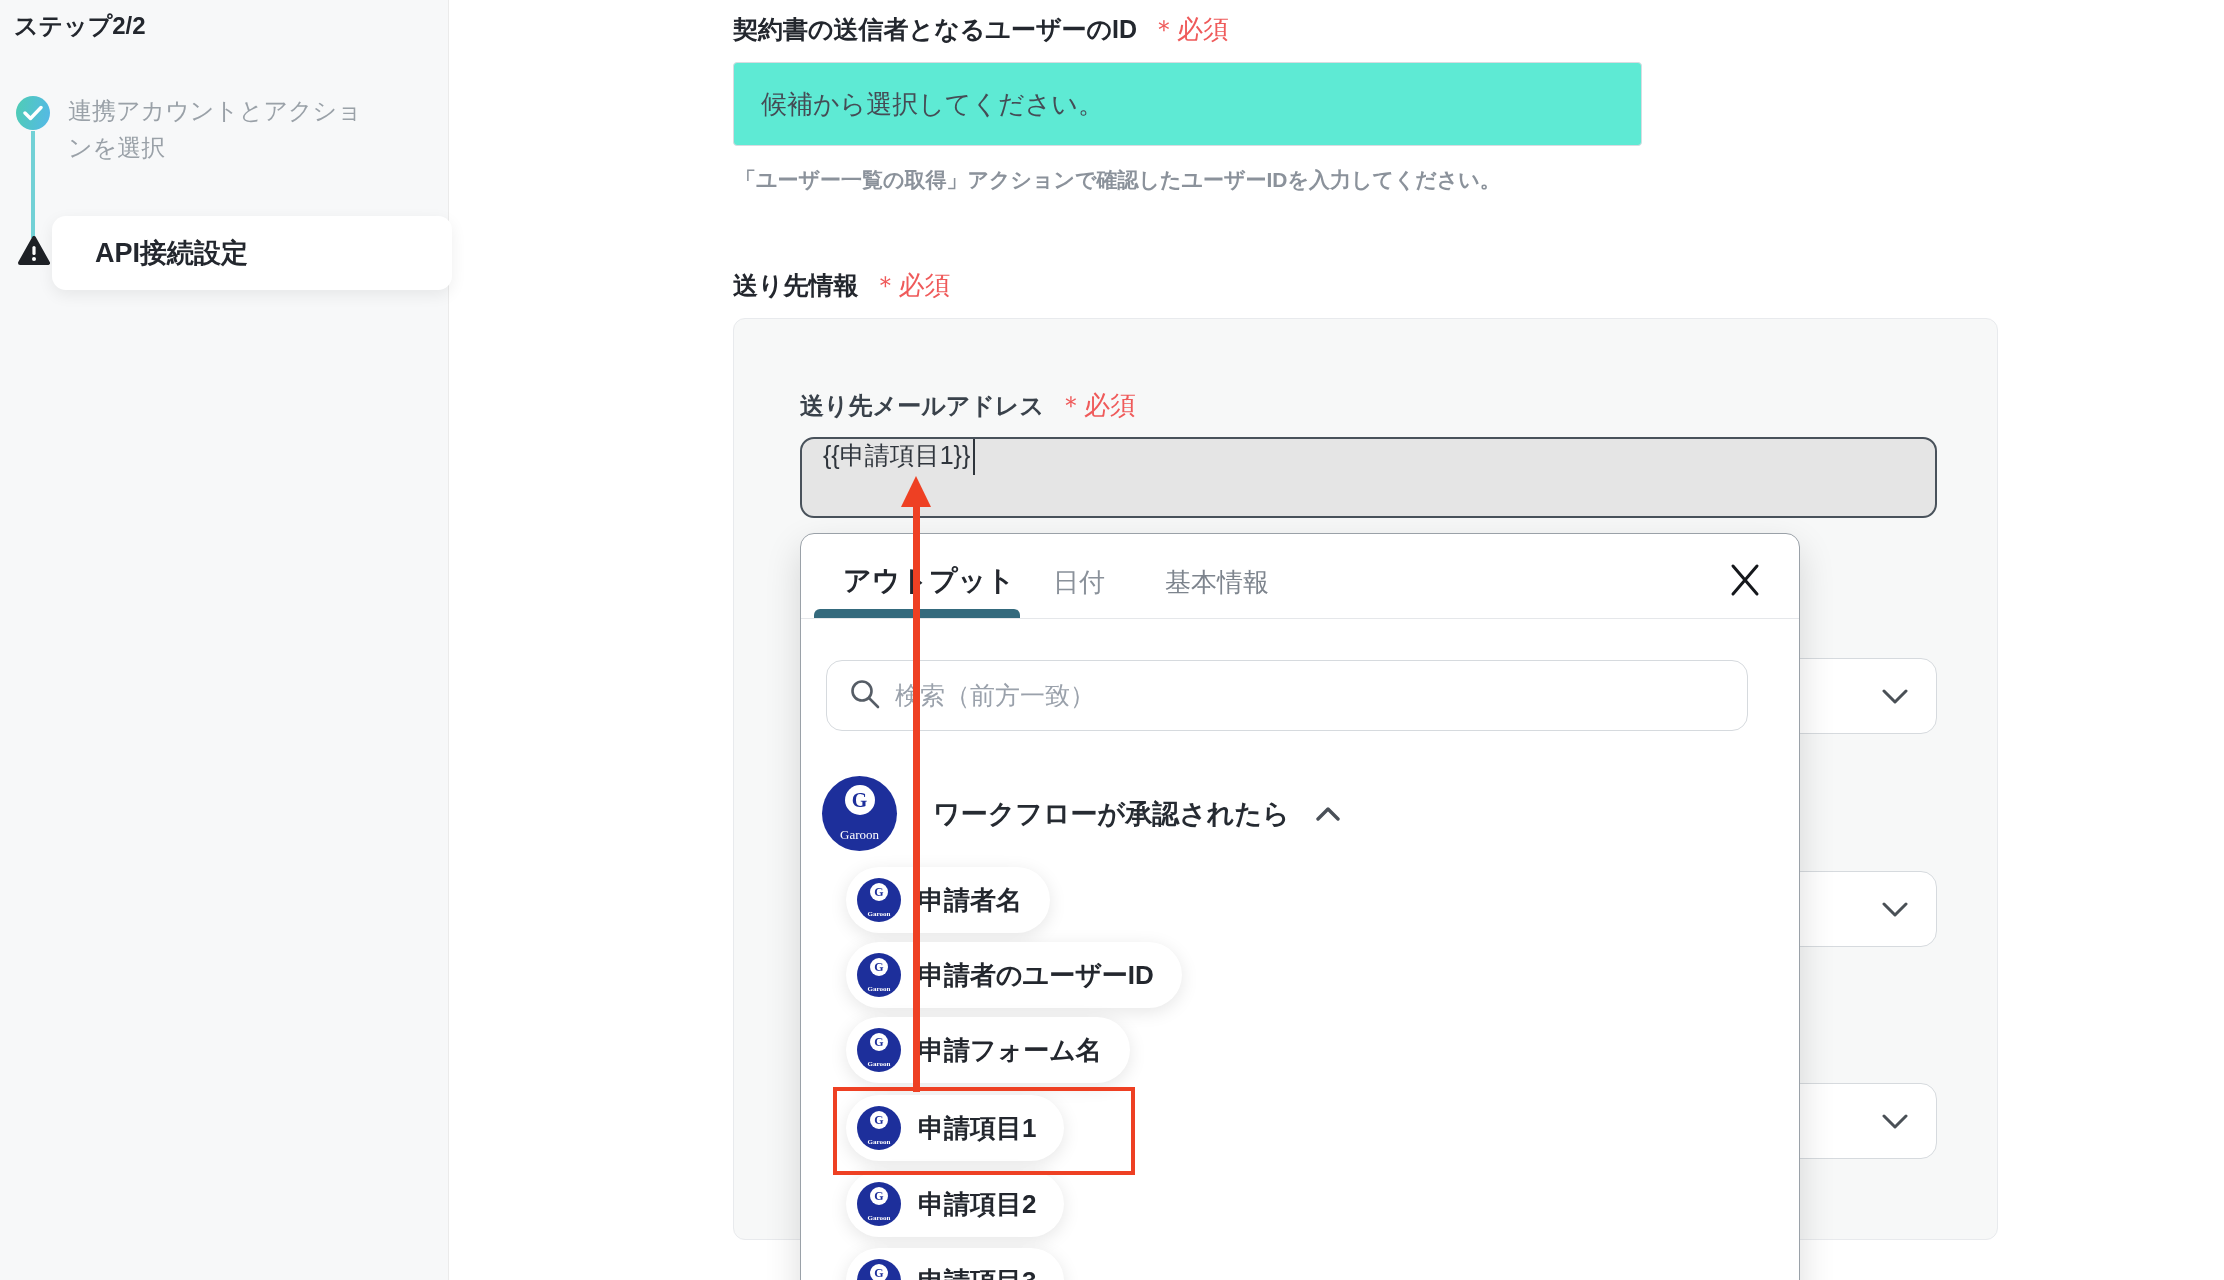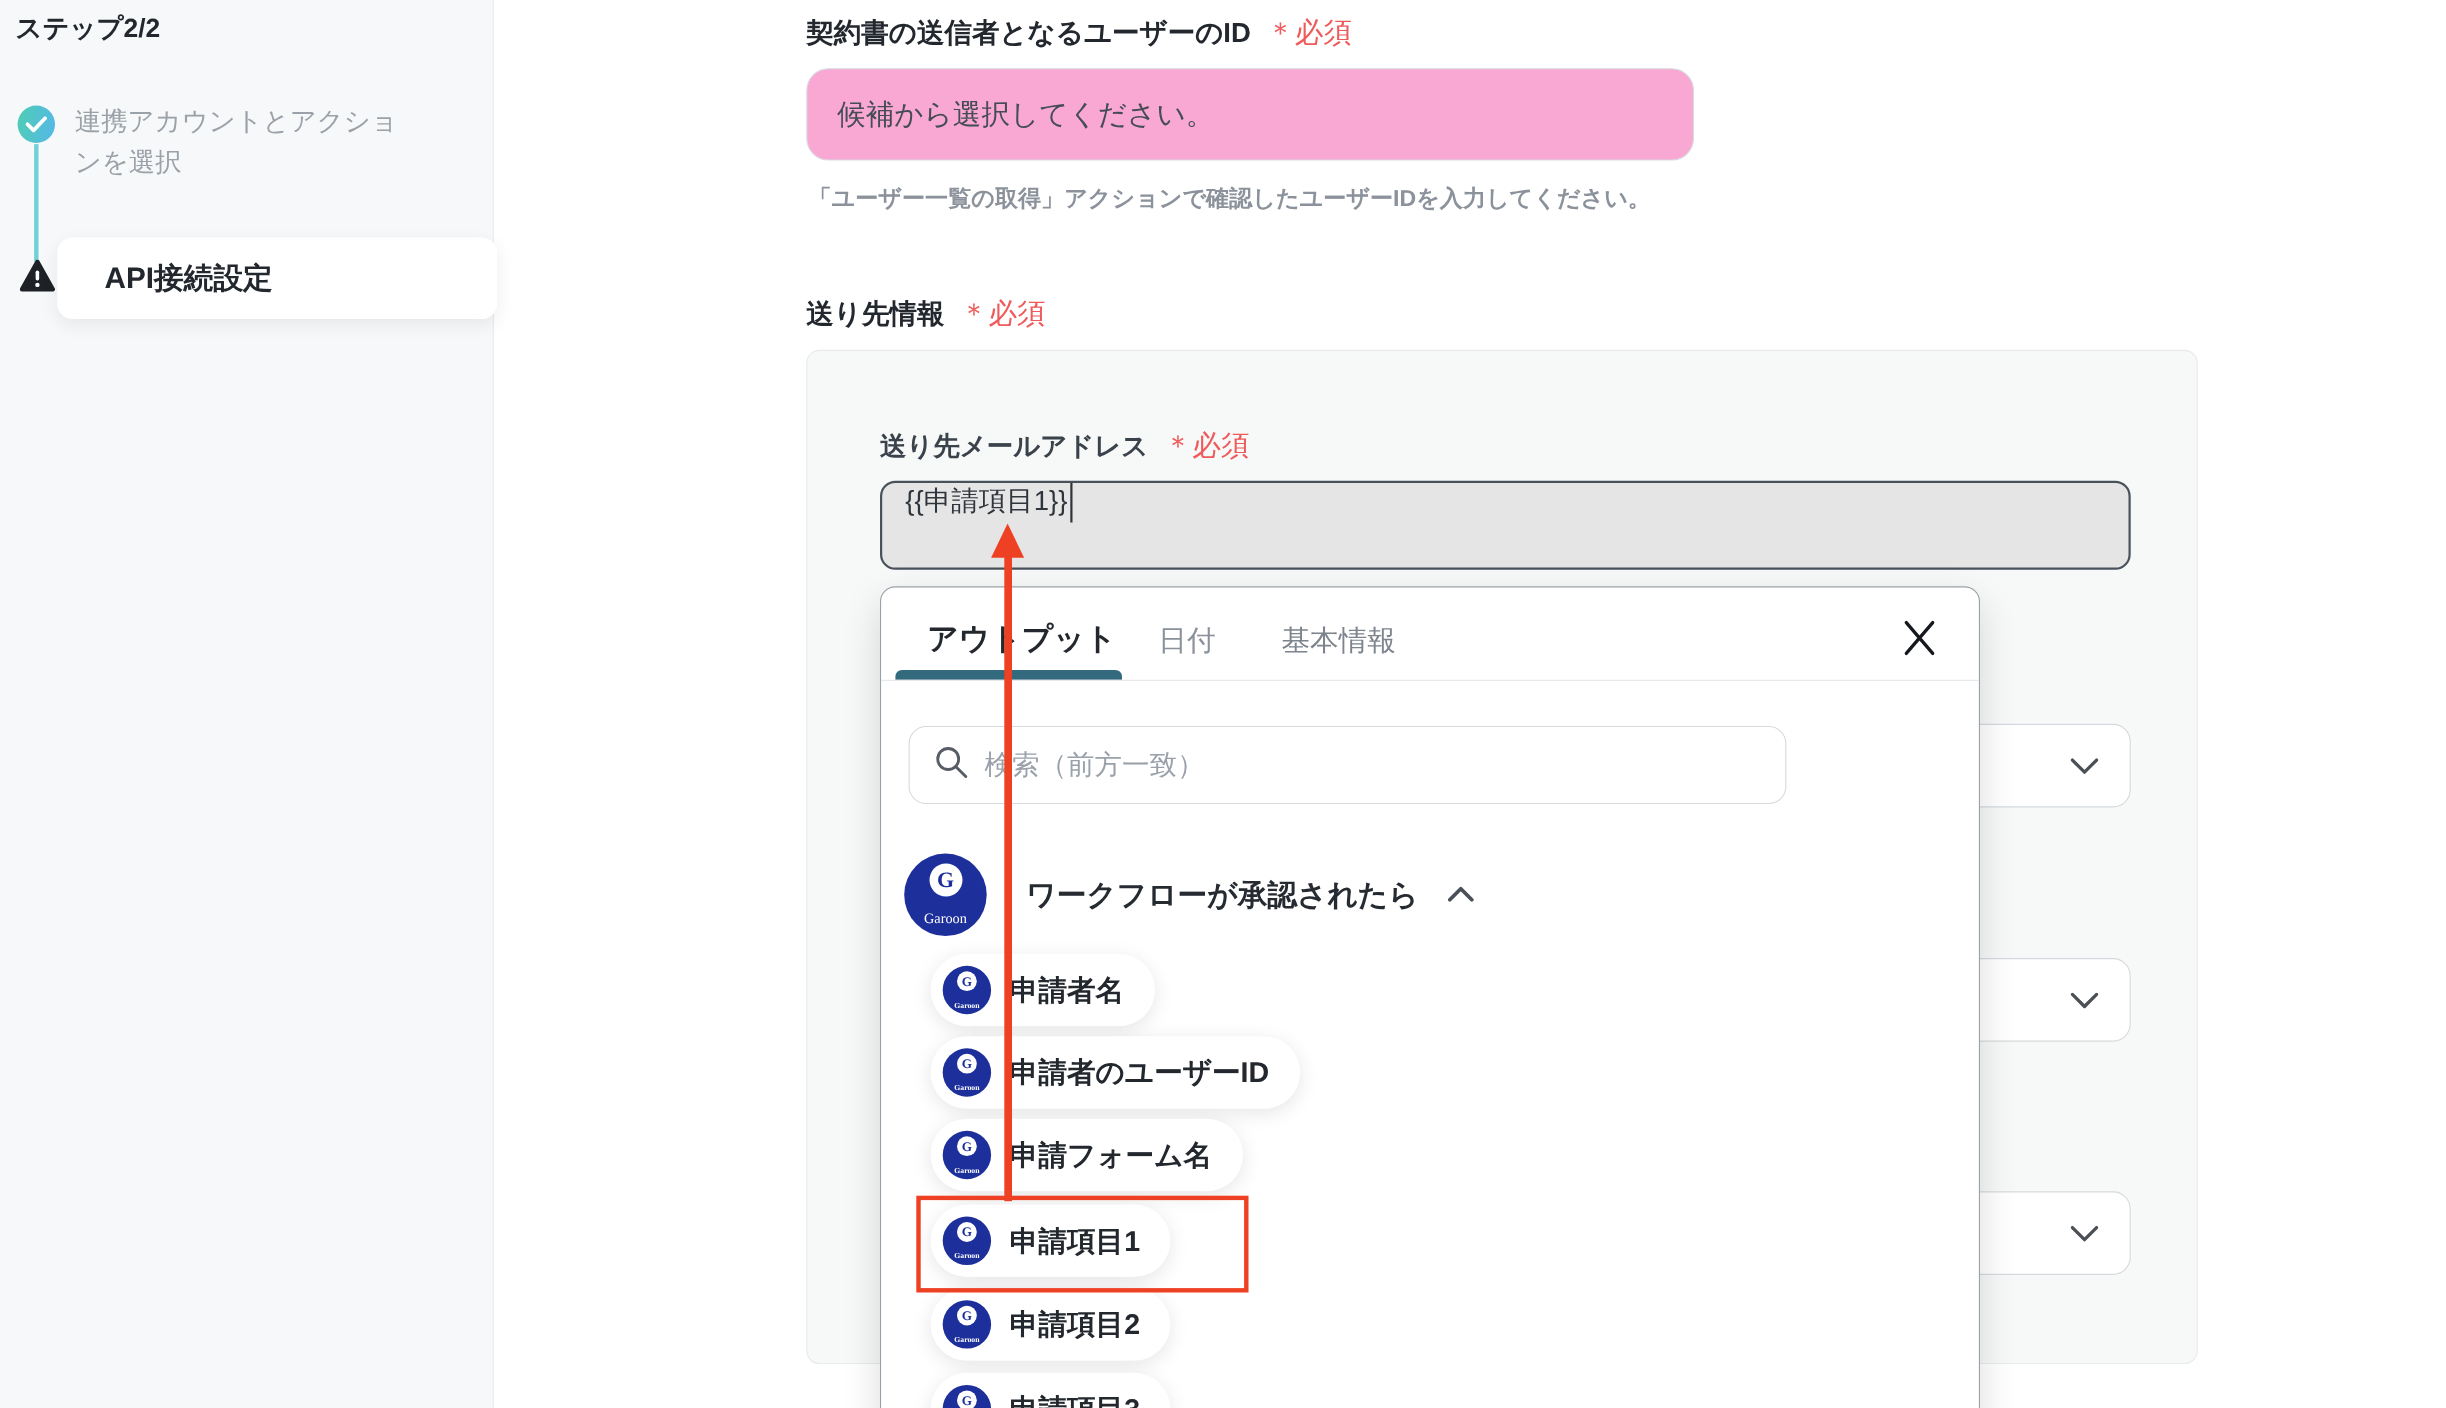--- a/index.html
+++ b/index.html
@@ -17,22 +17,22 @@
   .timeline-line { position:absolute; left:31px; top:131px; width:4px; height:107px; background:#72d1d6; }
   .warning-tri { position:absolute; left:18px; top:236px; width:32px; height:30px; }
   .step1-label { position:absolute; left:68px; top:92px; width:310px; font-size:24px; line-height:37px; color:#9aa1a8; }
   .step2-card { position:absolute; left:52px; top:216px; width:400px; height:74px; background:#fff;
     border-radius:14px; box-shadow:0 5px 16px rgba(0,0,0,0.07); display:flex; align-items:center;
     padding-left:43px; font-size:27px; font-weight:bold; color:#23272e; }
   
   .field-label { position:absolute; font-size:25px; font-weight:bold; color:#23272e; white-space:nowrap; }
   .req { font-size:26px; font-weight:normal; color:#ef5a5a; margin-left:14px; }
   .lbl-sender { left:733px; top:12px; }
-  .input-sender { position:absolute; left:733px; top:62px; width:807px; height:84px; background:#f9a8d4;
-    border:1.5px solid #d8dce1; border-radius:20px; display:flex; align-items:center;
+  .input-sender { position:absolute; left:733px; top:62px; width:909px; height:84px; background:#5eead4;
+    border:1.5px solid #d8dce1; border-radius:4px; display:flex; align-items:center;
     padding-left:27px; font-size:26px; color:#454c55; }
   .helper-sender { position:absolute; left:735px; top:166px; font-size:21px; color:#8b929b;font-weight:bold; }
   .lbl-dest { left:733px; top:268px; }
   .dest-card { position:absolute; left:733px; top:318px; width:1265px; height:922px;
     background:#f7f8f8; border:1px solid #e8eaed; border-radius:12px; }
   .lbl-email { position:absolute; left:800px; top:388px; font-size:24px; font-weight:bold; color:#3a424b; white-space:nowrap; }
   .input-email { position:absolute; left:800px; top:437px; width:1137px; height:81px; background:#e5e5e5;
     border:2px solid #49525b; border-radius:14px; display:flex; 
     padding-left:21px; font-size:25px; color:#2f353c; }
   .caret { width:2px; height:36px; background:#2f353c; margin-left:3px; }
@@ -44,21 +44,21 @@
     border:1.5px solid #9aa1a8; border-radius:14px; box-shadow:0 14px 36px rgba(0,0,0,0.14); z-index:20; }
   .tab { position:absolute; white-space:nowrap; }
   .tab-0 { left:42px; top:28px; font-size:28px; font-weight:bold; color:#23272e; }
   .tab-1 { left:252px; top:31px; font-size:26px; color:#8a919a; }
   .tab-2 { left:364px; top:31px; font-size:26px; color:#7d848d; }
   .tab-underline { position:absolute; left:13px; top:75px; width:206px; height:9px;
     background:#346a7d; border-radius:6px 6px 0 0; }
   .popup-divider { position:absolute; left:0; top:84px; width:998px; border-top:1.5px solid #e5e7ea; }
   .popup-close { position:absolute; left:922px; top:24px; width:44px; height:44px; display:flex;
     align-items:center; justify-content:center; cursor:pointer; }
-  .search-box { position:absolute; left:25px; top:126px; width:798px; height:71px; background:#fff;
+  .search-box { position:absolute; left:25px; top:126px; width:922px; height:71px; background:#fff;
     border:1.5px solid #d6dade; border-radius:16px; display:flex; align-items:center; padding-left:22px; }
   .search-ph { font-size:25px; color:#9aa1ab; margin-left:14px; }
   
   .garoon-icon { position:relative; width:75px; height:75px; border-radius:50%; background:#1d2f9b; flex:none; }
   .g-badge { position:absolute; left:50%; top:9px; transform:translateX(-50%); width:30px; height:30px;
     border-radius:50%; background:#fff; color:#1d2f9b; font-family:"Liberation Serif","DejaVu Serif",serif;
     font-size:20px; font-weight:bold; display:flex; align-items:center; justify-content:center; }
   .g-name { position:absolute; left:0; right:0; bottom:8px; text-align:center; color:#fff;
     font-family:"Liberation Serif","DejaVu Serif",serif; font-size:13px; }
   .garoon-icon.small { width:44px; height:44px; }

